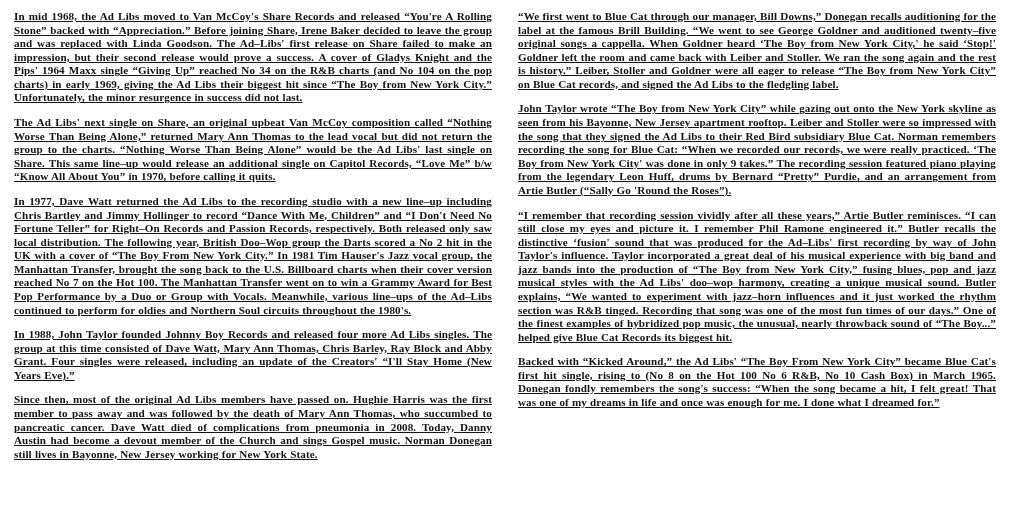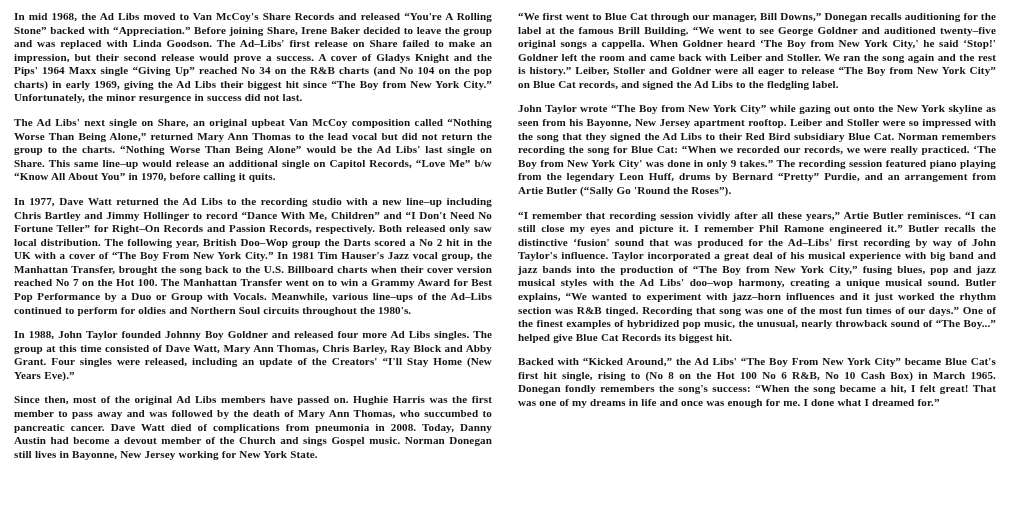--- a/index.html
+++ b/index.html
@@ -30,35 +30,36 @@
   }
   p.para {
     margin: 0 0 11px 0;
     font-size: 11.1px;
     line-height: 1.225;
     text-align: justify;
     font-weight: bold;
     letter-spacing: 0.01em;
     word-spacing: 0.02em;
     color: #141414;
+    text-decoration: underline;
   }
   p.para:last-child {
     margin-bottom: 0;
   }
 </style>
 </head>
 <body>
 
 <div class="page">
 
   <div class="column">
     <p class="para">In mid 1968, the Ad Libs moved to Van McCoy's Share Records and released “You're A Rolling Stone” backed with “Appreciation.”  Before joining Share, Irene Baker decided to leave the group and was replaced with Linda Goodson.  The Ad–Libs' first release on Share failed to make an impression, but their second release would prove a success.  A cover of Gladys Knight and the Pips' 1964 Maxx single “Giving Up” reached No 34 on the R&amp;B charts (and No 104 on the pop charts) in early 1969, giving the Ad Libs their biggest hit since “The Boy from New York City.”  Unfortunately, the minor resurgence in success did not last.</p>
     <p class="para">The Ad Libs' next single on Share, an original upbeat Van McCoy composition called “Nothing Worse Than Being Alone,” returned Mary Ann Thomas to the lead vocal but did not return the group to the charts.  “Nothing Worse Than Being Alone” would be the Ad Libs' last single on Share.  This same line–up would release an additional single on Capitol Records, “Love Me” b/w “Know All About You” in 1970, before calling it quits.</p>
     <p class="para">In 1977, Dave Watt returned the Ad Libs to the recording studio with a new line–up including Chris Bartley and Jimmy Hollinger to record “Dance With Me, Children” and “I Don't Need No Fortune Teller” for Right–On Records and Passion Records, respectively.  Both released only saw local distribution.  The following year, British Doo–Wop group the Darts scored a No 2 hit in the UK with a cover of “The Boy From New York City.”  In 1981 Tim Hauser's Jazz vocal group, the Manhattan Transfer, brought the song back to the U.S. Billboard charts when their cover version reached No 7 on the Hot 100.  The Manhattan Transfer went on to win a Grammy Award for Best Pop Performance by a Duo or Group with Vocals.  Meanwhile, various line–ups of the Ad–Libs continued to perform for oldies and Northern Soul circuits throughout the 1980's.</p>
-    <p class="para">In 1988, John Taylor founded Johnny Boy Goldner and released four more Ad Libs singles.  The group at this time consisted of Dave Watt, Mary Ann Thomas, Chris Barley, Ray Block and Abby Grant.  Four singles were released, including an update of the Creators' “I'll Stay Home (New Years Eve).”</p>
+    <p class="para">In 1988, John Taylor founded Johnny Boy Records and released four more Ad Libs singles.  The group at this time consisted of Dave Watt, Mary Ann Thomas, Chris Barley, Ray Block and Abby Grant.  Four singles were released, including an update of the Creators' “I'll Stay Home (New Years Eve).”</p>
     <p class="para">Since then, most of the original Ad Libs members have passed on.  Hughie Harris was the first member to pass away and was followed by the death of Mary Ann Thomas, who succumbed to pancreatic cancer.  Dave Watt died of complications from pneumonia in 2008.  Today, Danny Austin had become a devout member of the Church and sings Gospel music.  Norman Donegan still lives in Bayonne, New Jersey working for New York State.</p>
   </div>
 
   <div class="column">
     <p class="para">“We first went to Blue Cat through our manager, Bill Downs,” Donegan recalls auditioning for the label at the famous Brill Building.  “We went to see George Goldner and auditioned twenty–five original songs a cappella.  When Goldner heard ‘The Boy from New York City,' he said ‘Stop!' Goldner left the room and came back with Leiber and Stoller.  We ran the song again and the rest is history.”  Leiber, Stoller and Goldner were all eager to release “The Boy from New York City” on Blue Cat records, and signed the Ad Libs to the fledgling label.</p>
     <p class="para">John Taylor wrote “The Boy from New York City” while gazing out onto the New York skyline as seen from his Bayonne, New Jersey apartment rooftop.  Leiber and Stoller were so impressed with the song that they signed the Ad Libs to their Red Bird subsidiary Blue Cat.  Norman remembers recording the song for Blue Cat: “When we recorded our records, we were really practiced.  ‘The Boy from New York City' was done in only 9 takes.”  The recording session featured piano playing from the legendary Leon Huff, drums by Bernard “Pretty” Purdie, and an arrangement from Artie Butler (“Sally Go 'Round the Roses”).</p>
     <p class="para">“I remember that recording session vividly after all these years,” Artie Butler reminisces. “I can still close my eyes and picture it. I remember Phil Ramone engineered it.”  Butler recalls the distinctive ‘fusion' sound that was produced for the Ad–Libs' first recording by way of John Taylor's influence.  Taylor incorporated a great deal of his musical experience with big band and jazz bands into the production of “The Boy from New York City,” fusing blues, pop and jazz musical styles with the Ad Libs' doo–wop harmony, creating a unique musical sound. Butler explains, “We wanted to experiment with jazz–horn influences and it just worked the rhythm section was R&amp;B tinged. Recording that song was one of the most fun times of our days.”  One of the finest examples of hybridized pop music, the unusual, nearly throwback sound of “The Boy...” helped give Blue Cat Records its biggest hit.</p>
     <p class="para">Backed with “Kicked Around,” the Ad Libs' “The Boy From New York City” became Blue Cat's first hit single, rising to (No 8 on the Hot 100 No 6 R&amp;B, No 10 Cash Box) in March 1965.  Donegan fondly remembers the song's success: “When the song became a hit, I felt great!  That was one of my dreams in life and once was enough for me.  I done what I dreamed for.”</p>
   </div>
 

